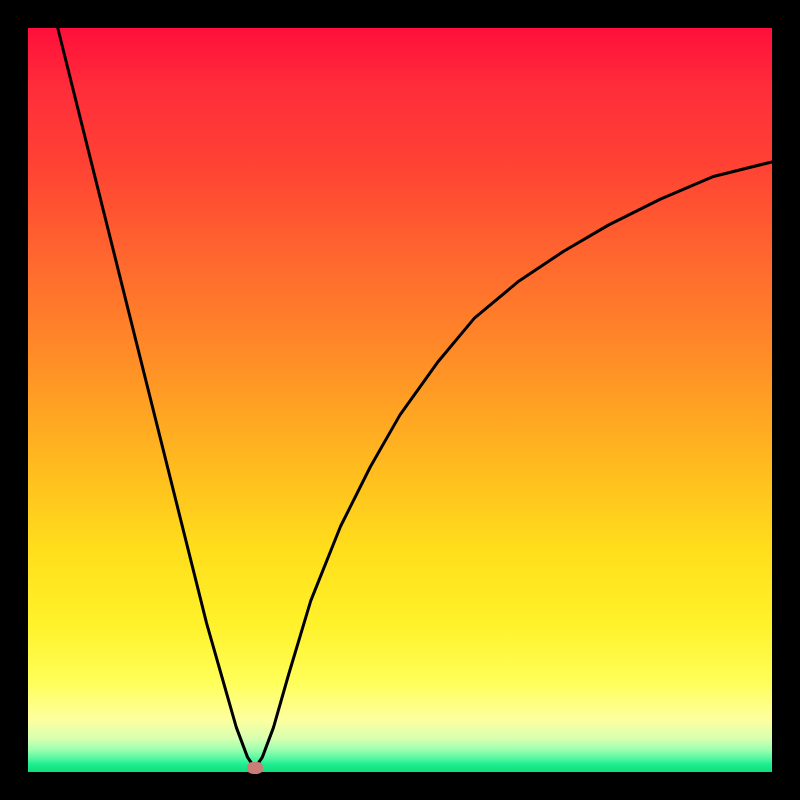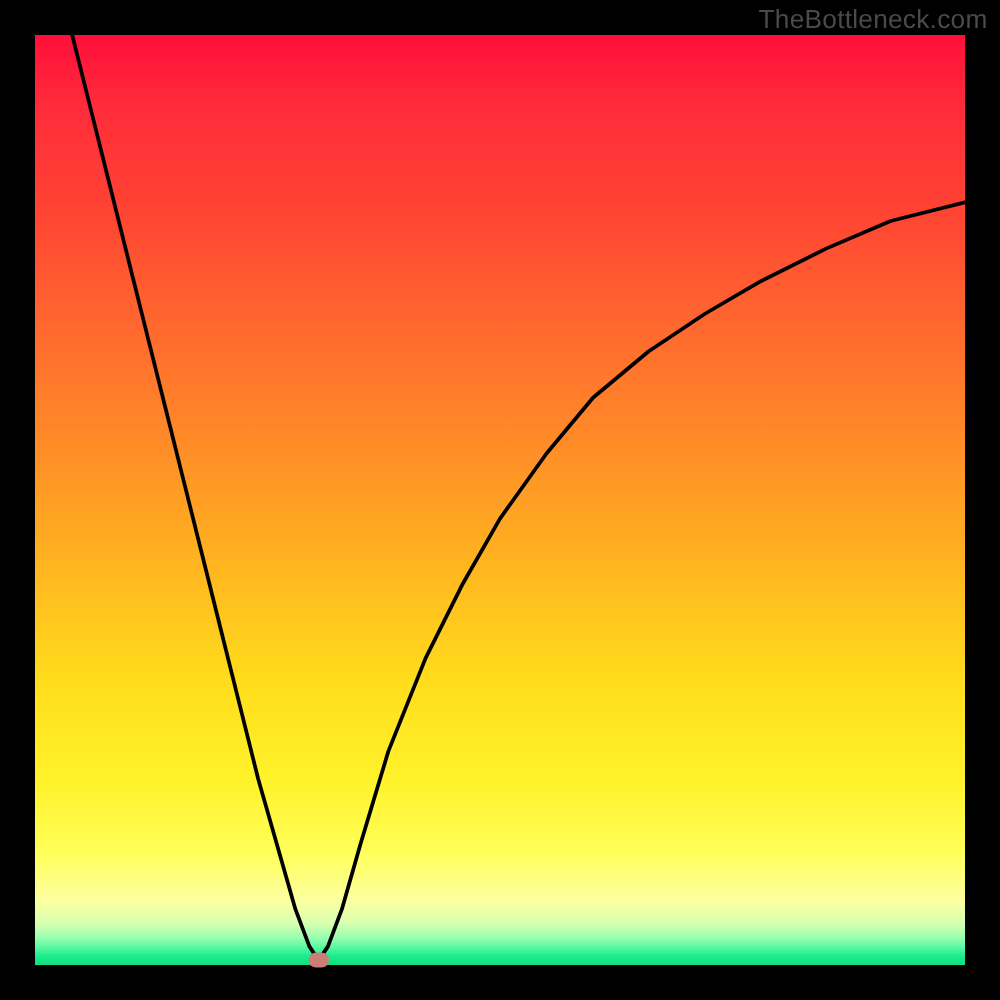--- a/index.html
+++ b/index.html
@@ -76,14 +76,13 @@
 <div class="frame">
   <div class="plot-area">
 
     <svg class="curve" viewBox="0 0 744 744" preserveAspectRatio="none">
       <path id="curve-path" fill="none" stroke="#000000" stroke-width="3" stroke-linecap="round" stroke-linejoin="round" d="M29.76 0.00 L44.64 59.52 L59.52 119.04 L74.40 178.56 L89.28 238.08 L104.16 297.60 L119.04 357.12 L133.92 416.64 L148.80 476.16 L163.68 535.68 L178.56 595.20 L193.44 647.28 L208.32 699.36 L219.48 729.12 L226.92 740.28 L234.36 729.12 L245.52 699.36 L260.40 647.28 L282.72 572.88 L312.48 498.48 L342.24 438.96 L372.00 386.88 L409.20 334.80 L446.40 290.16 L491.04 252.96 L535.68 223.20 L580.32 197.16 L632.40 171.12 L684.48 148.80 L744.00 133.92"></path>
     </svg>
 
     <div class="marker" id="marker" style="left: 226.92px; top: 740.28px; background: rgb(203, 125, 119);"></div>
   </div>
 
-  <div class="watermark">TheBottleneck.com</div>
 </div>
 
 </body></html>

